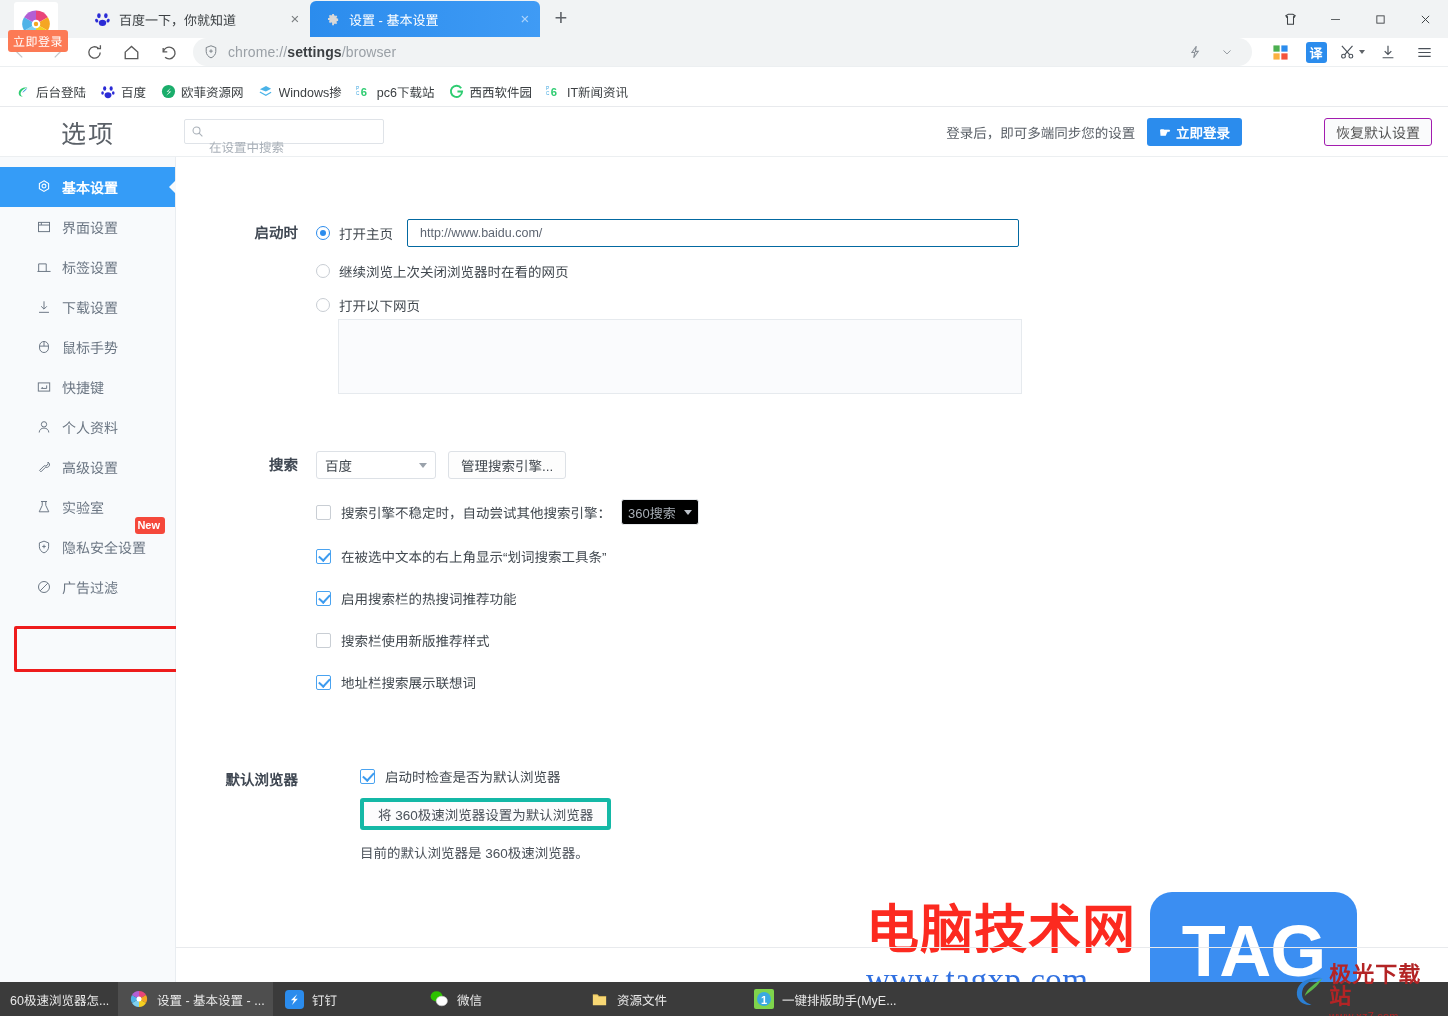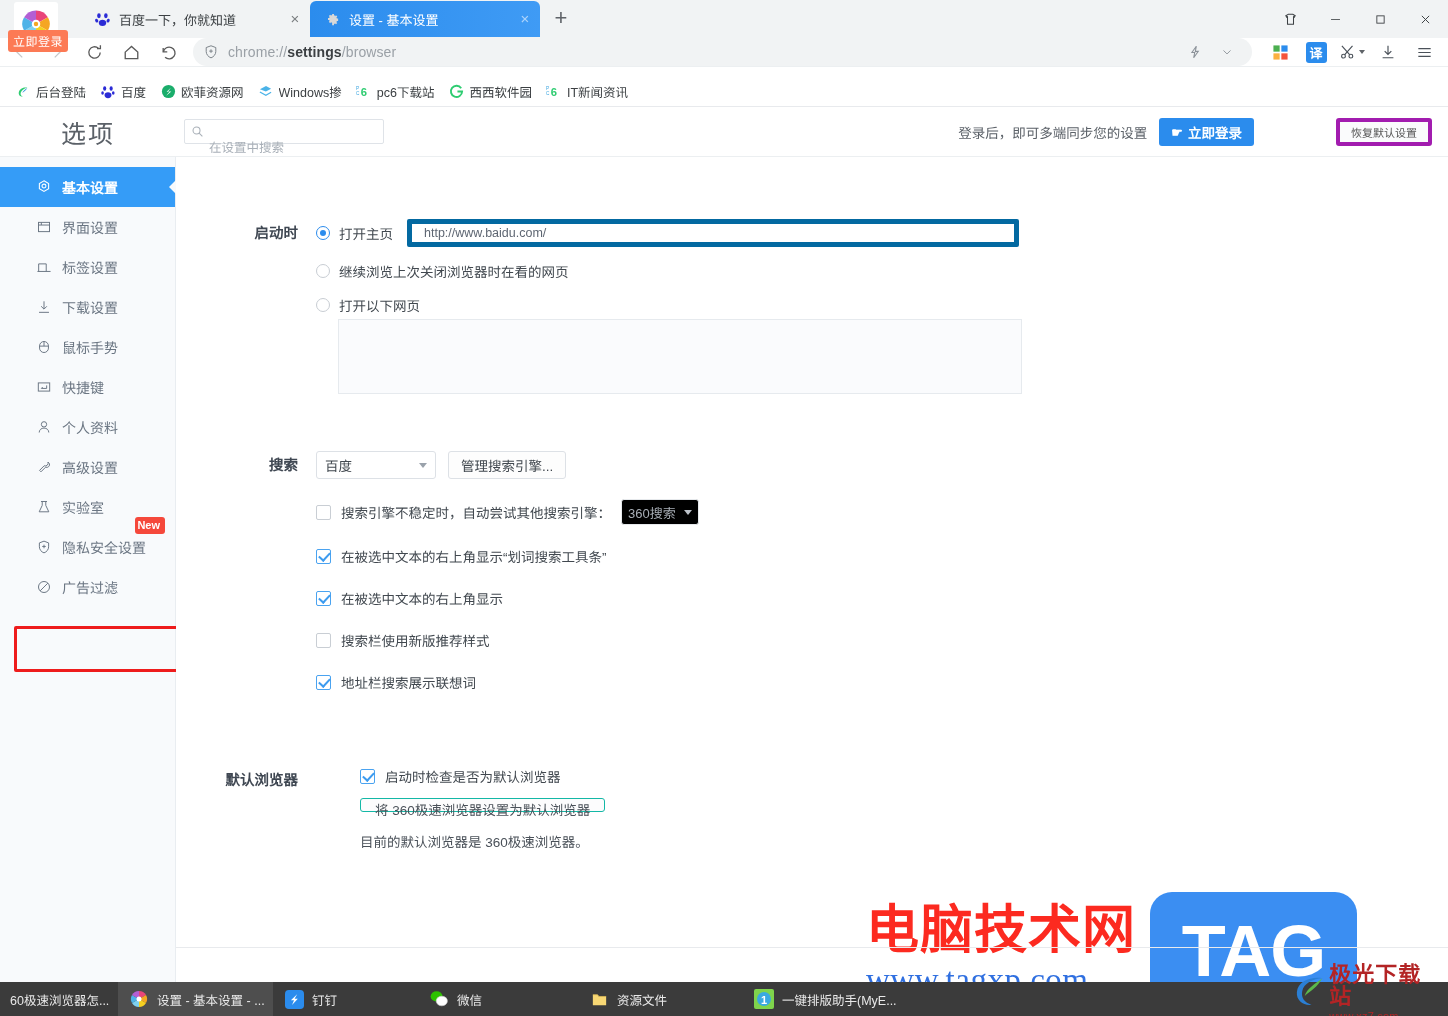--- a/index.html
+++ b/index.html
@@ -147,22 +147,22 @@
   }
   .sync-text { font-size: 13.5px; color: #5b6168; margin-right: 12px; }
   .btn-login {
     background: #2b8ced; color: #fff; font-size: 13.5px; font-weight: bold;
     border: none; border-radius: 3px; height: 28px; padding: 0 12px;
     display: flex; align-items: center; gap: 5px;
     font-family: "Liberation Sans", sans-serif;
   }
   .btn-restore {
     margin-left: 82px;
-    background: #fafbfc; color: #555; font-size: 11px;
-    border: 4px solid #a21caf; border-radius: 3px; height: 28px; padding: 0 11px;
+    background: #fafbfc; color: #555; font-size: 14px;
+    border: 1px solid #a21caf; border-radius: 3px; height: 28px; padding: 0 11px;
     font-family: "Liberation Sans", sans-serif;
   }
 
   
   .body-row { display: flex; height: 825px; }
 
   
   .sidebar {
     width: 176px; flex: 0 0 176px;
     background: #f8fafc;
@@ -216,21 +216,21 @@
     background: #fff; flex: 0 0 14px; position: relative; }
   .radio.checked { border-color: #2b8ced; }
   .radio.checked::after {
     content: ""; position: absolute; left: 3px; top: 3px; width: 6px; height: 6px;
     border-radius: 50%; background: #2b8ced;
   }
   .radio-label { font-size: 13.5px; color: #41484f; margin-left: 9px; white-space: nowrap; }
 
   .url-input {
     margin-left: 14px; width: 612px; height: 28px;
-    border: 5px solid #0369a1; border-radius: 2px; background: #fff;
+    border: 1px solid #0369a1; border-radius: 2px; background: #fff;
     padding: 0 12px; font-size: 12.5px; color: #5e6672;
     font-family: "Liberation Sans", sans-serif; outline: none;
   }
   .pages-area {
     margin-left: 22px; margin-top: 4px;
     width: 684px; height: 75px;
     border: 1px solid #e6eaee; background: #fafbfd;
   }
 
   
@@ -243,21 +243,21 @@
     border-top: 5px solid #9aa2ab; }
   .sel.disabled { background: #000000; color: #a8aeb6; border-color: #e6e9ec; width: 78px; padding: 0 6px; height: 26px; font-size: 13px;}
   .sel.disabled .caret { border-top-color: #bcc2c9; }
 
   .btn-gray {
     height: 28px; border: 1px solid #dde1e6; border-radius: 3px; background: #fdfdfd;
     padding: 0 12px; font-size: 13.5px; color: #41484f; margin-left: 12px;
     font-family: "Liberation Sans", sans-serif;
   }
   .btn-wide {
-    height: 14px; border: 1px solid #14b8a6; border-radius: 3px; background: #fcfcfd;
+    height: 32px; border: 4px solid #14b8a6; border-radius: 3px; background: #fcfcfd;
     padding: 0 14px; font-size: 13.5px; color: #4a5159; margin-left: 0;
     font-family: "Liberation Sans", sans-serif;
   }
 
   
   .cb {
     width: 15px; height: 15px; border: 1px solid #c9ced4; border-radius: 2px;
     background: #fff; flex: 0 0 15px; position: relative;
   }
   .cb.checked { border-color: #4aa3f0; }
@@ -705,21 +705,21 @@
               <span class="caret"></span>
             </div>
           </div>
 
           <div class="row" style="margin-bottom:22px;">
             <span class="cb checked"></span>
             <span class="cb-label">在被选中文本的右上角显示“划词搜索工具条”</span>
           </div>
           <div class="row" style="margin-bottom:22px;">
             <span class="cb checked"></span>
-            <span class="cb-label">在被选中文本的右上角显示</span>
+            <span class="cb-label">启用搜索栏的热搜词推荐功能</span>
           </div>
           <div class="row" style="margin-bottom:22px;">
             <span class="cb"></span>
             <span class="cb-label">搜索栏使用新版推荐样式</span>
           </div>
           <div class="row" style="margin-bottom:0;">
             <span class="cb checked"></span>
             <span class="cb-label">地址栏搜索展示联想词</span>
           </div>
         </div>

